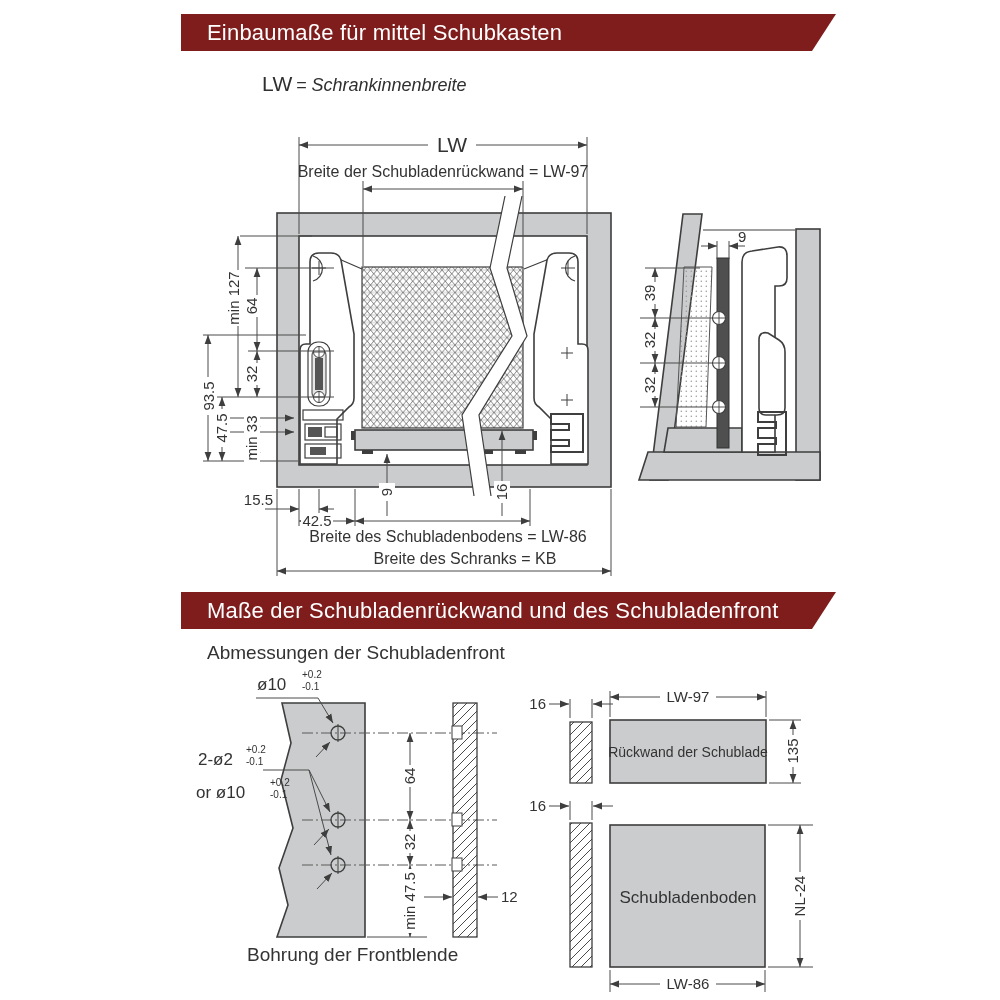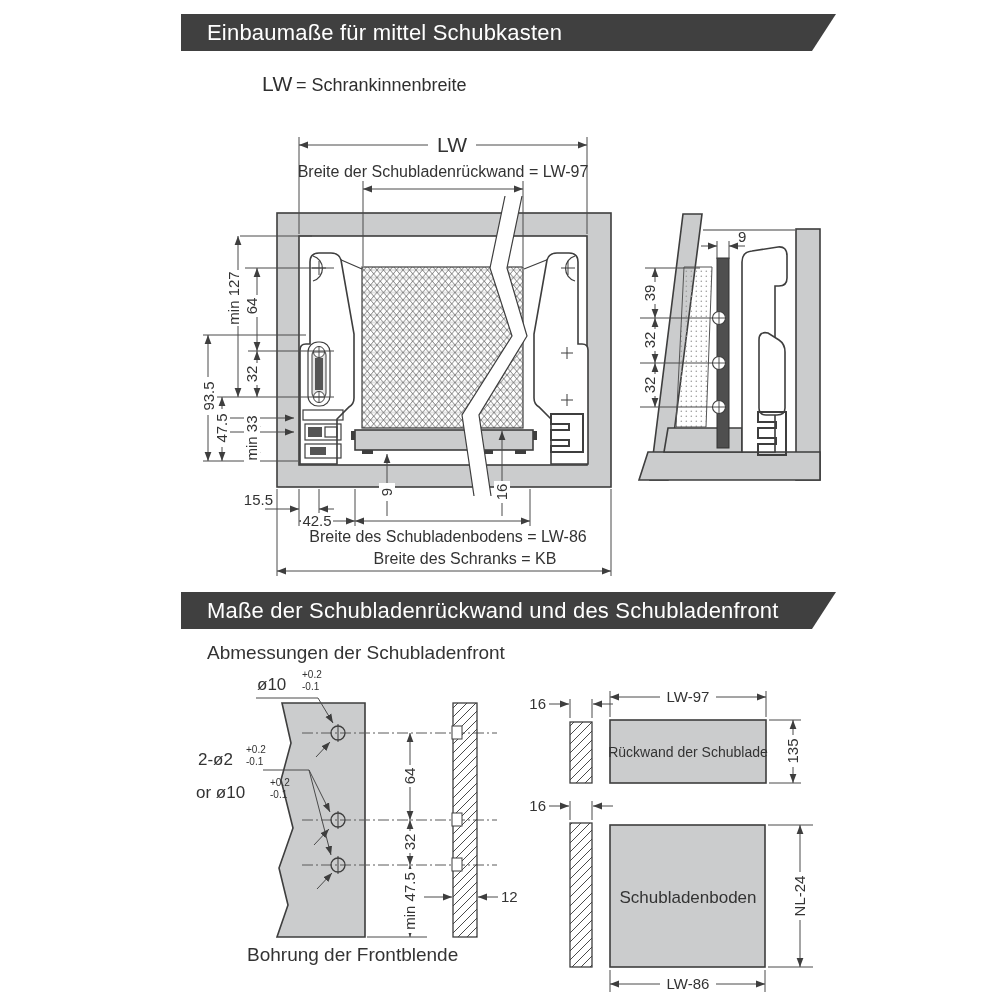--- a/index.html
+++ b/index.html
@@ -1,25 +1,25 @@
 <!DOCTYPE html>
 <html><head>
 <meta charset="utf-8">
 <style>
   html,body{margin:0;padding:0;}
   body{width:1000px;height:1000px;background:#fff;position:relative;overflow:hidden;
        font-family:"Liberation Sans",sans-serif;}
-  .hdr{position:absolute;left:181px;width:655px;height:37px;background:#404040;color:#fff;
+  .hdr{position:absolute;left:181px;width:655px;height:37px;background:#7f1d1d;color:#fff;
        font-size:22px;line-height:37px;padding-left:26px;box-sizing:border-box;
        clip-path:polygon(0 0,100% 0,calc(100% - 24px) 100%,0 100%);letter-spacing:.2px;}
   #hdr1{top:14px;}
   #hdr2{top:592px;}
   .intro{position:absolute;left:262px;top:72px;color:#2f2f2f;}
   .intro .term{font-size:21px;letter-spacing:.5px;}
-  .intro .def{font-size:18px;margin-left:3px;}
+  .intro .def{font-size:18px;margin-left:3px;font-style:italic;}
   svg.art{position:absolute;left:0;top:0;}
   svg.art text{font-family:"Liberation Sans",sans-serif;fill:#333;}
   .t10{font-size:10px}.t14{font-size:14px}.t15{font-size:15px}.t16{font-size:16px}
   .t17{font-size:17px}.t19{font-size:19px}.t21{font-size:21px}
   .mid{text-anchor:middle}.end{text-anchor:end}
   .dim{stroke:#4a4a4a;stroke-width:1;fill:none}
   .cl{stroke:#5a5a5a;stroke-width:1;fill:none;stroke-dasharray:11 3 2 3}
   .out2{stroke:#3e3e3e;stroke-width:1.2;fill:none}
   .gray{fill:#cbcccd;stroke:#3e3e3e;stroke-width:1.6}
   .white{fill:#fff;stroke:#3e3e3e;stroke-width:1.6}

